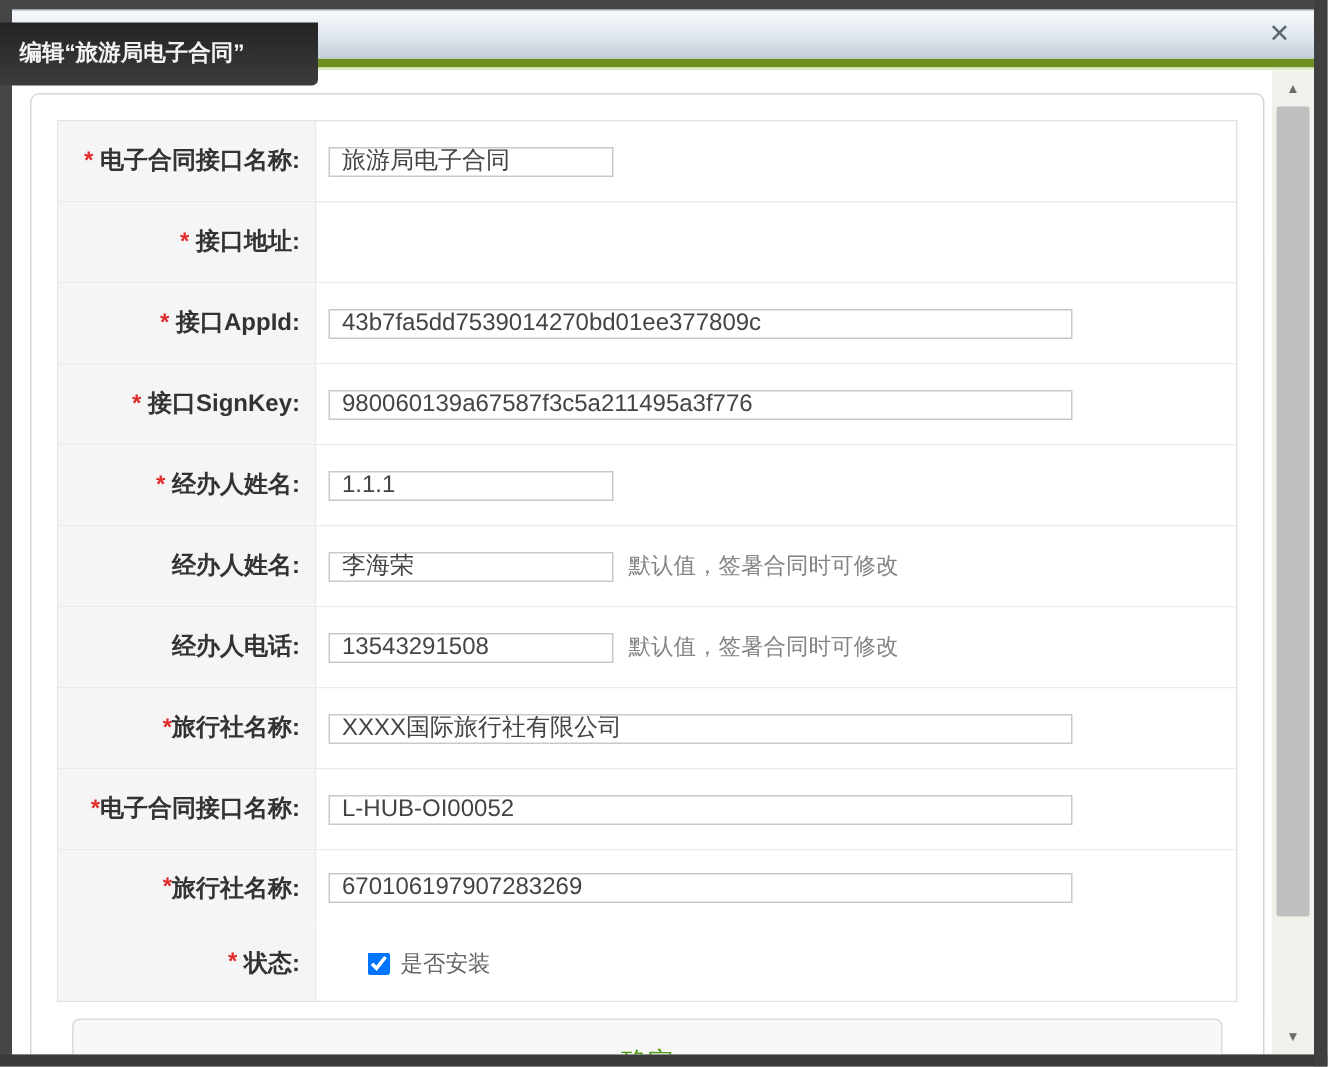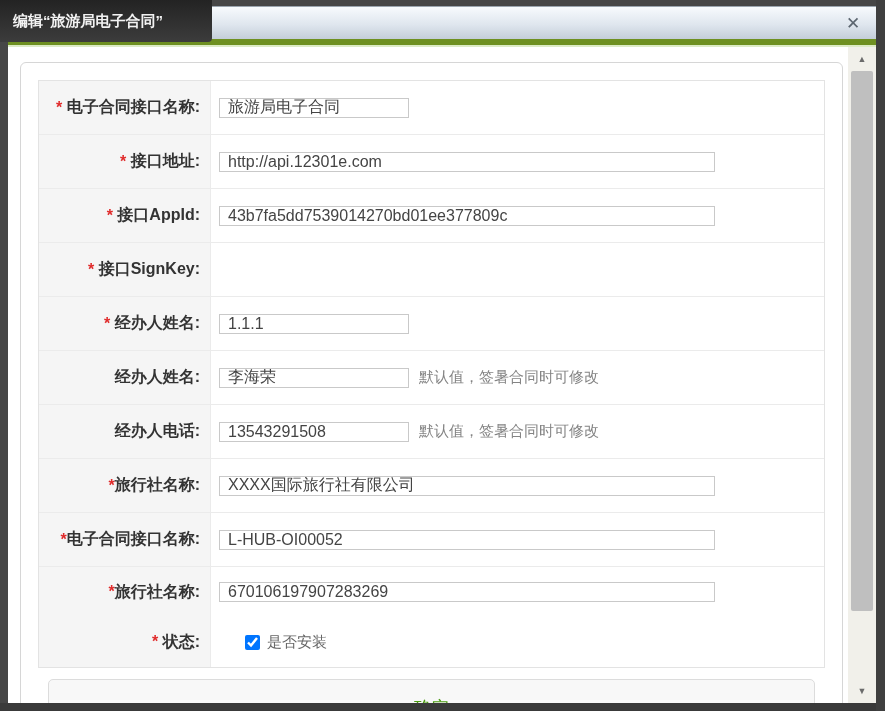--- a/index.html
+++ b/index.html
@@ -9,21 +9,21 @@
   
   .modal { position:absolute; left:8px; top:6px; width:869px; height:697px; background:#fff; }
   .titlebar { height:33px; background:linear-gradient(#f7fafd,#dfe6ee 55%,#c4ced9); position:relative; border-top:1px solid #9aa4ae; }
   .close-btn { position:absolute; right:12px; top:4px; width:24px; height:24px; display:flex; align-items:center; justify-content:center;
                color:#5c6670; font-size:17px; font-weight:bold; cursor:pointer; }
   .greenbar { height:6px; background:var(--accent-green,#6e9021); }
   .palegreen { height:2px; background:#dcebc6; }
   .modal-body { position:relative; height:656px; background:#fff; overflow:hidden; }
 
   
-  .title-tip { position:absolute; left:0; top:0; width:212px; height:42px; z-index:30;
+  .title-tip { position:absolute; left:0; top:15px; width:212px; height:42px; z-index:30;
                background:linear-gradient(#232323,#3c3c3c); border-bottom-right-radius:4px;
                color:#f2f2f2; font-size:15px; font-weight:bold; line-height:42px; padding-left:13px; white-space:nowrap; overflow:hidden; }
 
   
   .inner-panel { position:absolute; left:12px; top:15px; right:34px; bottom:-6px;
                  border:1px solid #d6d6d6; border-radius:6px; pointer-events:none; }
 
   
   .form-table { position:relative; margin:33px 52px 0 30px; border:1px solid #e3e3e3; background:#fff; }
   .row { display:flex; height:54px; border-bottom:1px solid #ebebeb; }
@@ -86,39 +86,39 @@
     <div class="value-cell">
       <input class="text-input narrow" value="旅游局电子合同" style="">
       <span class="hint"></span>
     </div>
   </div>
 
   <div class="row">
     <div class="label-cell">
       <em class="req">* </em><span>接口地址:</span>
     </div>
-    <div class="value-cell">
-      <input class="text-input wide" value="http://api.12301e.com" style="">
-      <span class="hint"></span>
-    </div>
   </div>
 
   <div class="row">
     <div class="label-cell">
       <em class="req">* </em><span>接口AppId:</span>
     </div>
     <div class="value-cell">
       <input class="text-input wide" value="43b7fa5dd7539014270bd01ee377809c" style="">
       <span class="hint"></span>
     </div>
   </div>
 
   <div class="row">
     <div class="label-cell">
       <em class="req">* </em><span>接口SignKey:</span>
+    </div>
+    <div class="value-cell">
+      <input class="text-input wide" value="980060139a67587f3c5a211495a3f776" style="">
+      <span class="hint"></span>
     </div>
   </div>
 
   <div class="row">
     <div class="label-cell">
       <em class="req">* </em><span>经办人姓名:</span>
     </div>
     <div class="value-cell">
       <input class="text-input narrow" value="1.1.1" style="">
       <span class="hint"></span>

